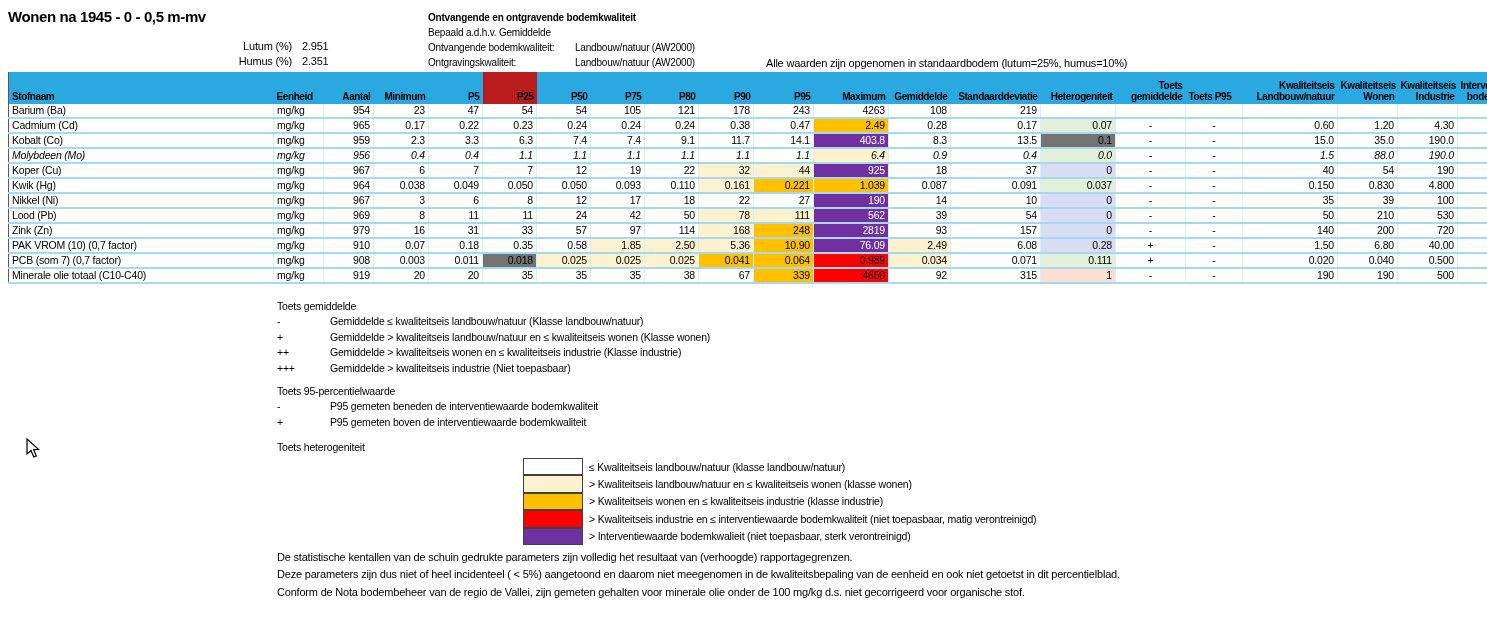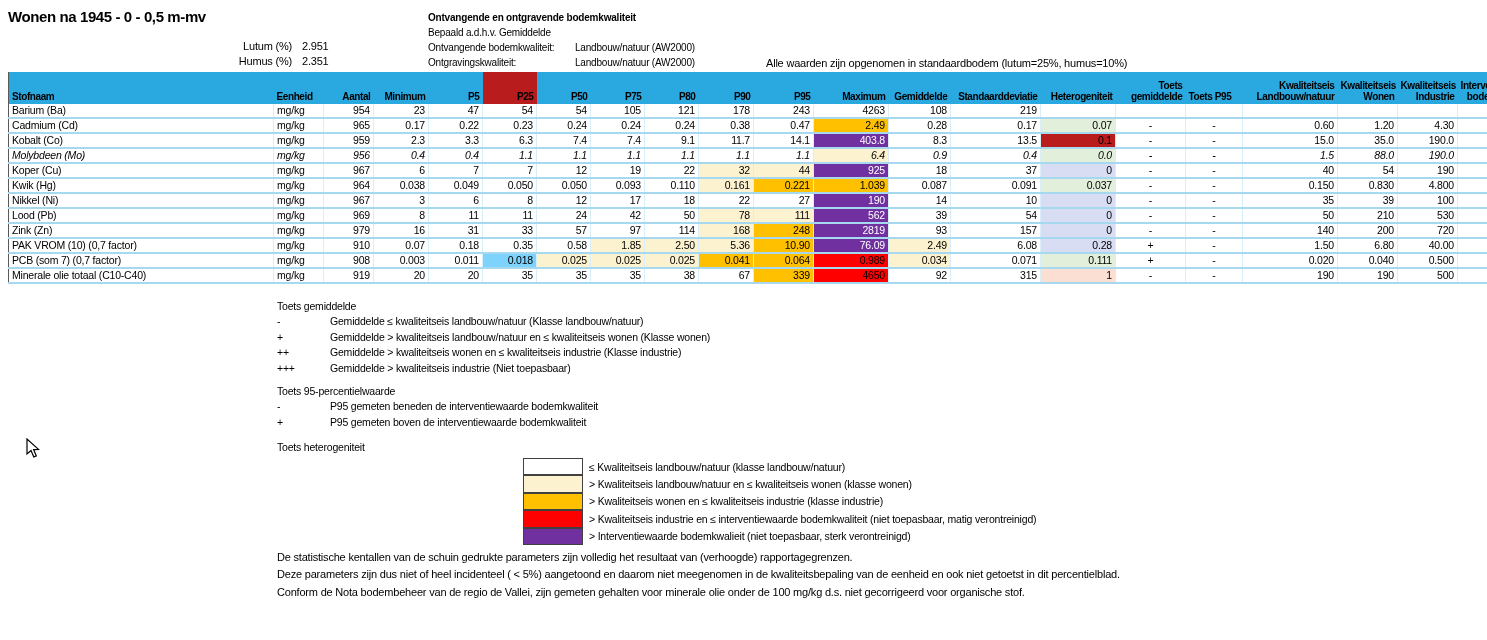--- a/index.html
+++ b/index.html
@@ -201,21 +201,21 @@
         <td class="c-right">3.3</td>
         <td class="c-right">6.3</td>
         <td class="c-right">7.4</td>
         <td class="c-right">7.4</td>
         <td class="c-right">9.1</td>
         <td class="c-right">11.7</td>
         <td class="c-right">14.1</td>
         <td class="c-right" style="background: rgb(112, 48, 160); color: rgb(255, 255, 255);">403.8</td>
         <td class="c-right">8.3</td>
         <td class="c-right">13.5</td>
-        <td class="c-right" style="background: #b91c1c;">0.1</td>
+        <td class="c-right" style="background: #737373;">0.1</td>
         <td class="c-center">-</td>
         <td class="c-center">-</td>
         <td class="c-right">15.0</td>
         <td class="c-right">35.0</td>
         <td class="c-right">190.0</td>
         <td class="c-right">190.0</td>
       </tr>
       <tr class="italic-row">
         <td class="c-left">Molybdeen (Mo)</td>
         <td class="c-left">mg/kg</td>
@@ -376,21 +376,21 @@
         <td class="c-right">6.80</td>
         <td class="c-right">40.00</td>
         <td class="c-right">40.00</td>
       </tr>
       <tr>
         <td class="c-left">PCB (som 7) (0,7 factor)</td>
         <td class="c-left">mg/kg</td>
         <td class="c-right">908</td>
         <td class="c-right">0.003</td>
         <td class="c-right">0.011</td>
-        <td class="c-right" style="background: #7dd3fc; padding-left: 8px;">0.018</td>
+        <td class="c-right" style="background: #737373; padding-left: 8px;">0.018</td>
         <td class="c-right" style="background: rgb(253, 242, 208);">0.025</td>
         <td class="c-right" style="background: rgb(253, 242, 208);">0.025</td>
         <td class="c-right" style="background: rgb(253, 242, 208);">0.025</td>
         <td class="c-right" style="background: rgb(255, 192, 0);">0.041</td>
         <td class="c-right" style="background: rgb(255, 192, 0);">0.064</td>
         <td class="c-right" style="background: rgb(255, 0, 0);">0.989</td>
         <td class="c-right" style="background: rgb(253, 242, 208);">0.034</td>
         <td class="c-right">0.071</td>
         <td class="c-right" style="background: rgb(226, 239, 218);">0.111</td>
         <td class="c-center">+</td>

